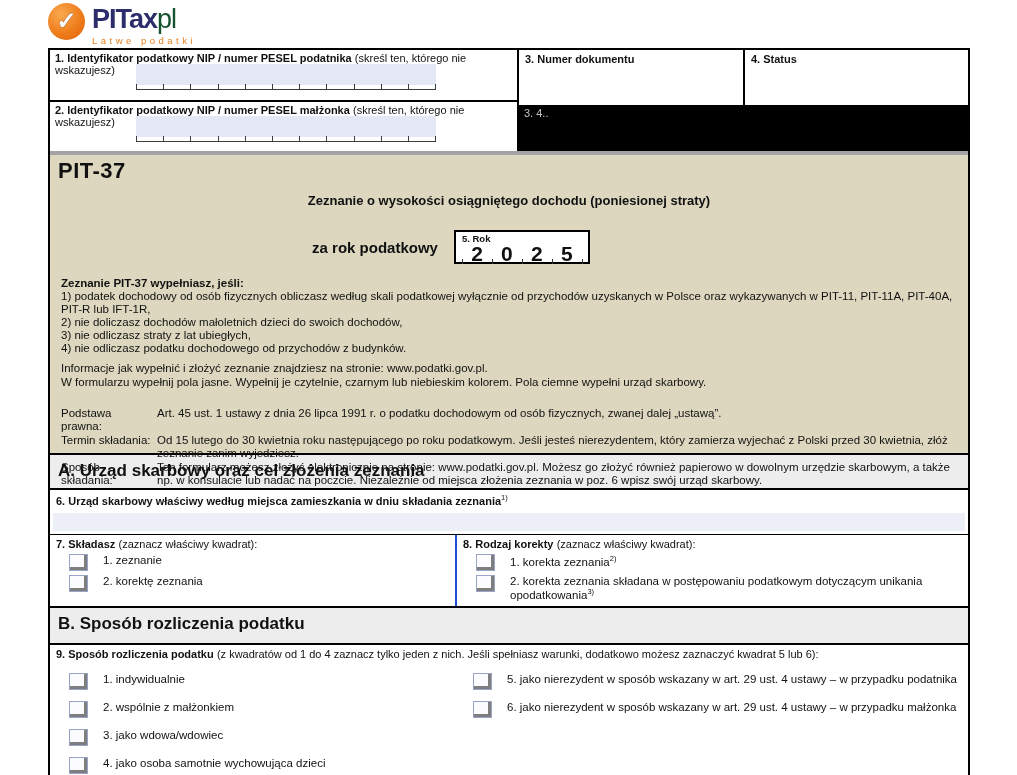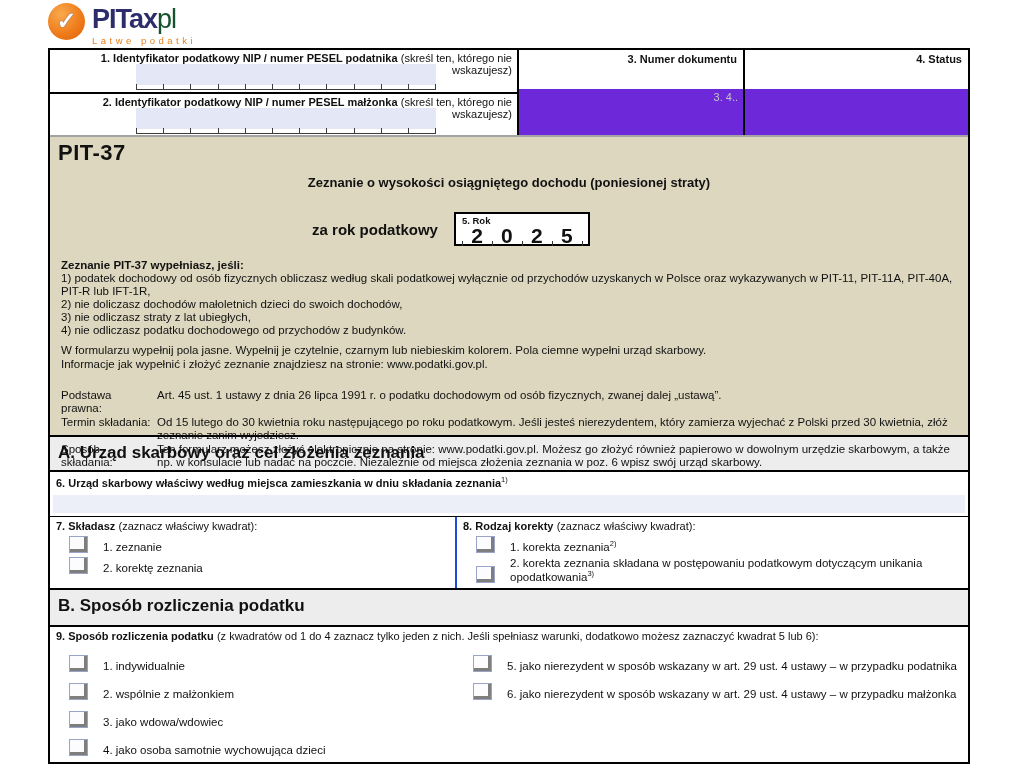--- a/index.html
+++ b/index.html
@@ -36,31 +36,31 @@
   .form {
     position:absolute; left:48px; top:48px; width:922px;
     border:2px solid #000;
     font-size:11.5px;
   }
   .blabel { font-weight:bold; font-size:11px; }
   .nlabel { font-size:11px; }
   sup { font-size:7.5px; vertical-align:super; }
 
   
-  .header-row { display:grid; grid-template-columns:469px 226px 1fr; height:87px; border-bottom:2px solid #a3a3a3;text-align:right; }
+  .header-row { display:grid; grid-template-columns:469px 226px 1fr; height:105px; border-bottom:4px solid #a3a3a3; }
   .id-col { border-right:2px solid #000; display:flex; flex-direction:column; }
   .id-box { flex:1; position:relative; padding:2px 5px; }
   .id-box.first { border-bottom:2px solid #000; }
   .id-input { position:absolute; left:86px; top:14px; width:300px; height:21px; background:#e4e7f5; }
   .ruler { position:absolute; left:86px; top:34px; width:300px; display:flex; height:6px; border-bottom:1px solid #3c3c3c; }
   .ruler i { flex:1; border-left:1px solid #3c3c3c; }
   .ruler i:last-child { border-right:1px solid #3c3c3c; }
   .doc-col { border-right:2px solid #000; position:relative; padding:3px 6px; }
   .status-col { position:relative; padding:3px 6px; }
-  .gray-fill { position:absolute; left:0; right:0; bottom:0; height:46px; background:#6d28d9; padding:2px 5px; }
+  .gray-fill { position:absolute; left:0; right:0; bottom:0; height:46px; background:#000000; padding:2px 5px; }
   .watermark { color:#c3c3c3; font-size:11px; }
 
   
   .title-section { height:300px; background:#dcd7be; border-bottom:2px solid #000; padding:3px 8px 0 8px; }
   .form-name { font-size:22px; font-weight:bold; letter-spacing:0.5px; }
   .main-heading { text-align:center; font-size:13px; font-weight:bold; margin-top:9px; }
   .year-row { display:flex; justify-content:center; align-items:center; gap:16px; margin-top:22px; transform:translateX(-58px); }
   .year-label { font-size:15px; font-weight:bold; }
   .year-box { background:#fff; border:2px solid #000; width:136px; height:34px; padding:1px 6px; }
   .year-box-label { font-size:9.5px; font-weight:bold; }
@@ -79,21 +79,21 @@
   .section-header.b { height:37px; }
 
   
   .field6 { height:45px; border-bottom:1px solid #000; padding:3px 6px; position:relative; background:#fff; }
   .f6-input { position:absolute; left:3px; right:3px; bottom:3px; height:18px; background:#eceef8; }
 
   
   .row78 { display:grid; grid-template-columns:407px 1fr; border-bottom:2px solid #000; height:73px; }
   .field7 { border-right:2px solid #1d4ed8; padding:3px 6px; }
   .field8 { padding:3px 6px; }
-  .cb-row { display:flex; align-items:flex-end; gap:15px; margin:4px 0 0 13px; }
+  .cb-row { display:flex; align-items:flex-start; gap:15px; margin:4px 0 0 13px; }
   .cb {
     width:19px; height:17px; flex:0 0 auto;
     background:#fcfcfe;
     border:1px solid #9aa4c6;
     box-shadow: inset -3px -3px 0 #7e7e7e;
     cursor:pointer;
   }
   .cb-label { font-size:11.5px; }
 
   
@@ -198,22 +198,22 @@
 
       <div class="conditions">
         <div class="cond-title">Zeznanie PIT-37 wypełniasz, jeśli:</div>
         <div class="cond-line">1) podatek dochodowy od osób fizycznych obliczasz według skali podatkowej wyłącznie od przychodów uzyskanych w Polsce oraz wykazywanych w PIT-11, PIT-11A, PIT-40A, PIT-R lub IFT-1R,</div>
         <div class="cond-line">2) nie doliczasz dochodów małoletnich dzieci do swoich dochodów,</div>
         <div class="cond-line">3) nie odliczasz straty z lat ubiegłych,</div>
         <div class="cond-line">4) nie odliczasz podatku dochodowego od przychodów z budynków.</div>
       </div>
 
       <div class="info-block">
+        <div>Informacje jak wypełnić i złożyć zeznanie znajdziesz na stronie: www.podatki.gov.pl.</div>
         <div>W formularzu wypełnij pola jasne. Wypełnij je czytelnie, czarnym lub niebieskim kolorem. Pola ciemne wypełni urząd skarbowy.</div>
-        <div>Informacje jak wypełnić i złożyć zeznanie znajdziesz na stronie: www.podatki.gov.pl.</div>
       </div>
 
       <div class="legal">
         <div>Podstawa prawna:</div>
         <div>Art. 45 ust. 1 ustawy z dnia 26 lipca 1991 r. o podatku dochodowym od osób fizycznych, zwanej dalej „ustawą”.</div>
         <div>Termin składania:</div>
         <div>Od 15 lutego do 30 kwietnia roku następującego po roku podatkowym. Jeśli jesteś nierezydentem, który zamierza wyjechać z Polski przed 30 kwietnia, złóż zeznanie zanim wyjedziesz.</div>
         <div>Sposób składania:</div>
         <div>Ten formularz możesz złożyć elektronicznie na stronie: www.podatki.gov.pl. Możesz go złożyć również papierowo w dowolnym urzędzie skarbowym, a także np. w konsulacie lub nadać na poczcie. Niezależnie od miejsca złożenia zeznania w poz. 6 wpisz swój urząd skarbowy.</div>
       </div>

